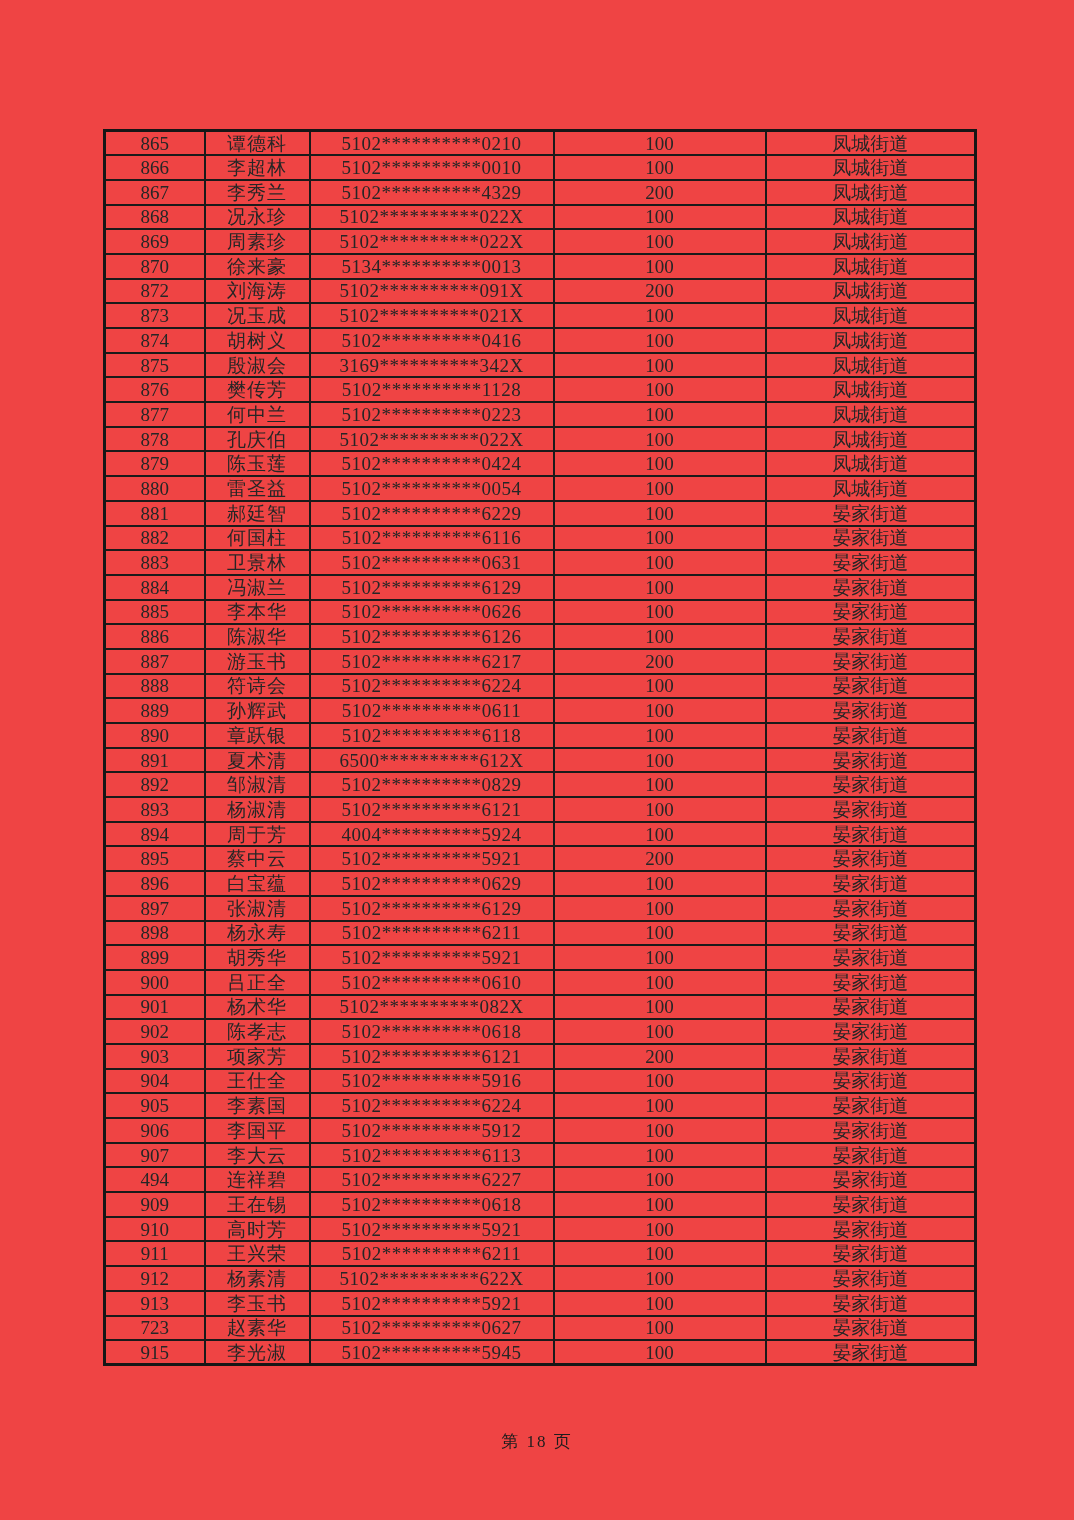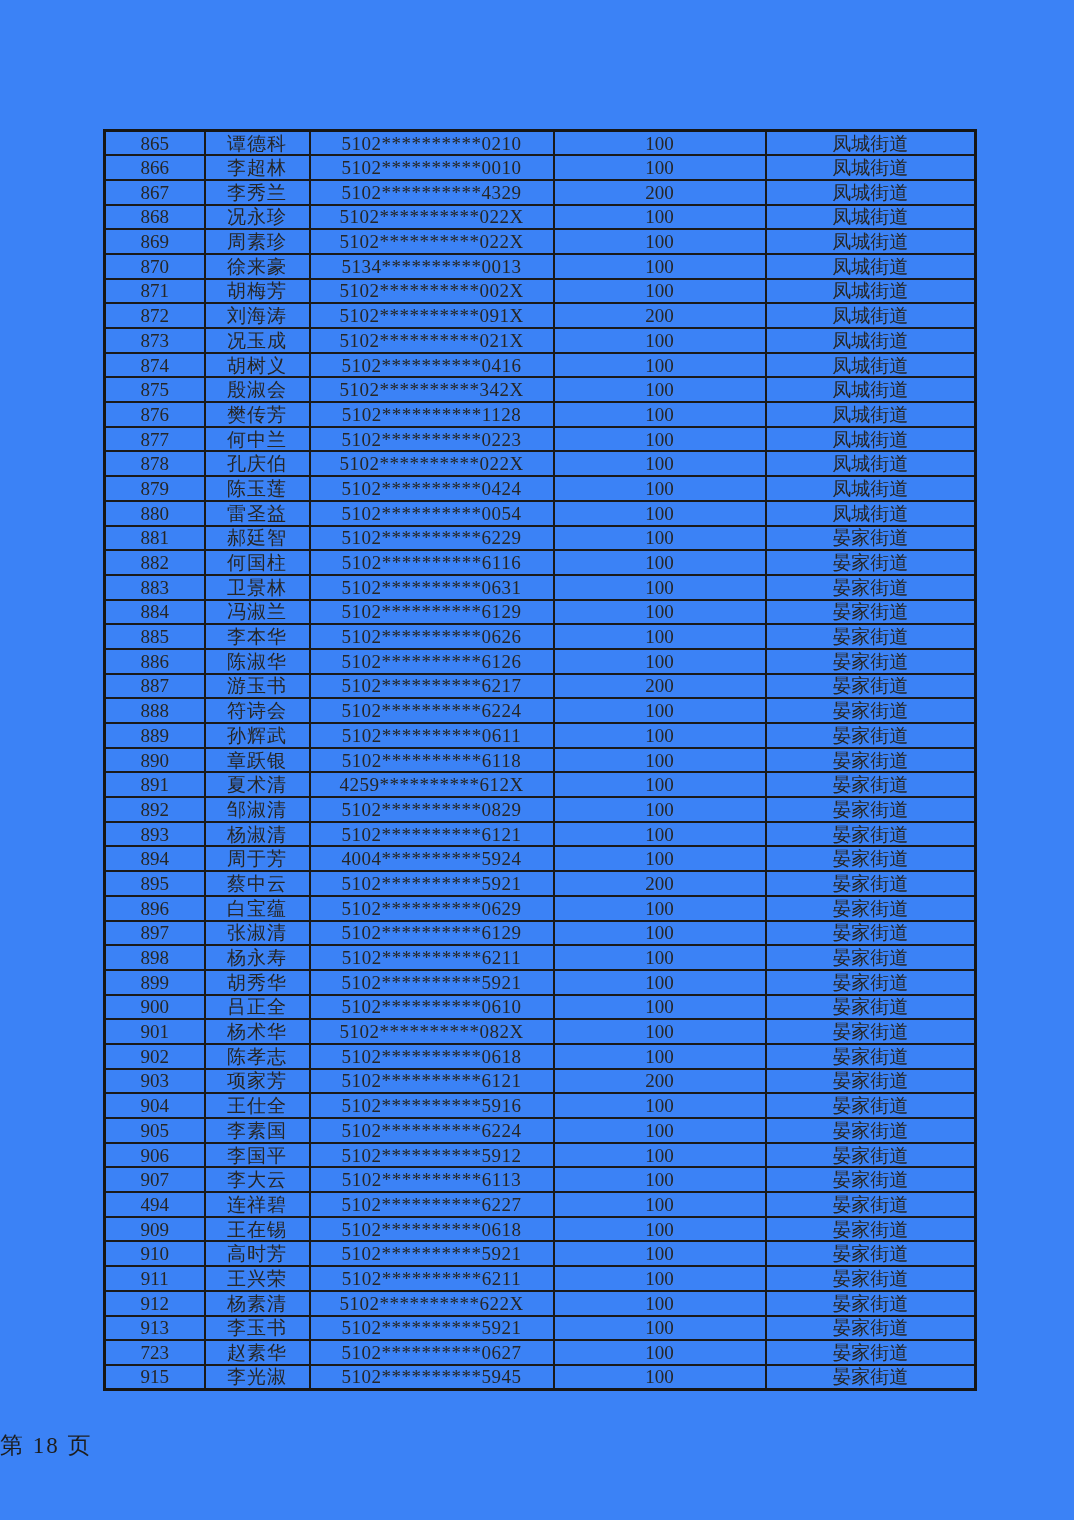--- a/index.html
+++ b/index.html
@@ -5,21 +5,21 @@
   * { box-sizing: border-box; }
   html, body {
     margin: 0;
     padding: 0;
     background: #ffffff;
   }
   .page {
     position: relative;
     width: 1074px;
     height: 1520px;
-    background: #3b82f6;
+    background: #ef4444;
     font-family: "Liberation Serif", "DejaVu Serif", serif;
     color: #232323;
     overflow: hidden;
   }
   table.roster {
     position: absolute;
     left: 103px;
     top: 129px;
     width: 871px;
     border-collapse: collapse;
@@ -38,21 +38,22 @@
     white-space: nowrap;
     overflow: hidden;
   }
   td.col-id { letter-spacing: 0.5px; font-family: Liberation Serif, serif; }
   td.col-name { letter-spacing: 1px; }
   .footer {
     position: absolute;
     left: 0;
     top: 1430px;
     width: 100%;
-    font-size: 23px;
+    text-align: center;
+    font-size: 17px;
     color: #1d1d1d;
     letter-spacing: 2px;
   }
 </style>
 </head>
 <body>
 
 <div class="page">
 
   <table class="roster">
@@ -100,27 +101,20 @@
     <td class="col-street">凤城街道</td>
   </tr>
         <tr>
     <td class="col-index">870</td>
     <td class="col-name">徐来豪</td>
     <td class="col-id">5134**********0013</td>
     <td class="col-amount">100</td>
     <td class="col-street">凤城街道</td>
   </tr>
         <tr>
-    <td class="col-index">871</td>
-    <td class="col-name">胡梅芳</td>
-    <td class="col-id">5102**********002X</td>
-    <td class="col-amount">100</td>
-    <td class="col-street">凤城街道</td>
-  </tr>
-        <tr>
     <td class="col-index">872</td>
     <td class="col-name">刘海涛</td>
     <td class="col-id">5102**********091X</td>
     <td class="col-amount">200</td>
     <td class="col-street">凤城街道</td>
   </tr>
         <tr>
     <td class="col-index">873</td>
     <td class="col-name">况玉成</td>
     <td class="col-id">5102**********021X</td>
@@ -130,21 +124,21 @@
         <tr>
     <td class="col-index">874</td>
     <td class="col-name">胡树义</td>
     <td class="col-id">5102**********0416</td>
     <td class="col-amount">100</td>
     <td class="col-street">凤城街道</td>
   </tr>
         <tr>
     <td class="col-index">875</td>
     <td class="col-name">殷淑会</td>
-    <td class="col-id">5102**********342X</td>
+    <td class="col-id">3169**********342X</td>
     <td class="col-amount">100</td>
     <td class="col-street">凤城街道</td>
   </tr>
         <tr>
     <td class="col-index">876</td>
     <td class="col-name">樊传芳</td>
     <td class="col-id">5102**********1128</td>
     <td class="col-amount">100</td>
     <td class="col-street">凤城街道</td>
   </tr>
@@ -242,21 +236,21 @@
         <tr>
     <td class="col-index">890</td>
     <td class="col-name">章跃银</td>
     <td class="col-id">5102**********6118</td>
     <td class="col-amount">100</td>
     <td class="col-street">晏家街道</td>
   </tr>
         <tr>
     <td class="col-index">891</td>
     <td class="col-name">夏术清</td>
-    <td class="col-id">4259**********612X</td>
+    <td class="col-id">6500**********612X</td>
     <td class="col-amount">100</td>
     <td class="col-street">晏家街道</td>
   </tr>
         <tr>
     <td class="col-index">892</td>
     <td class="col-name">邹淑清</td>
     <td class="col-id">5102**********0829</td>
     <td class="col-amount">100</td>
     <td class="col-street">晏家街道</td>
   </tr>

